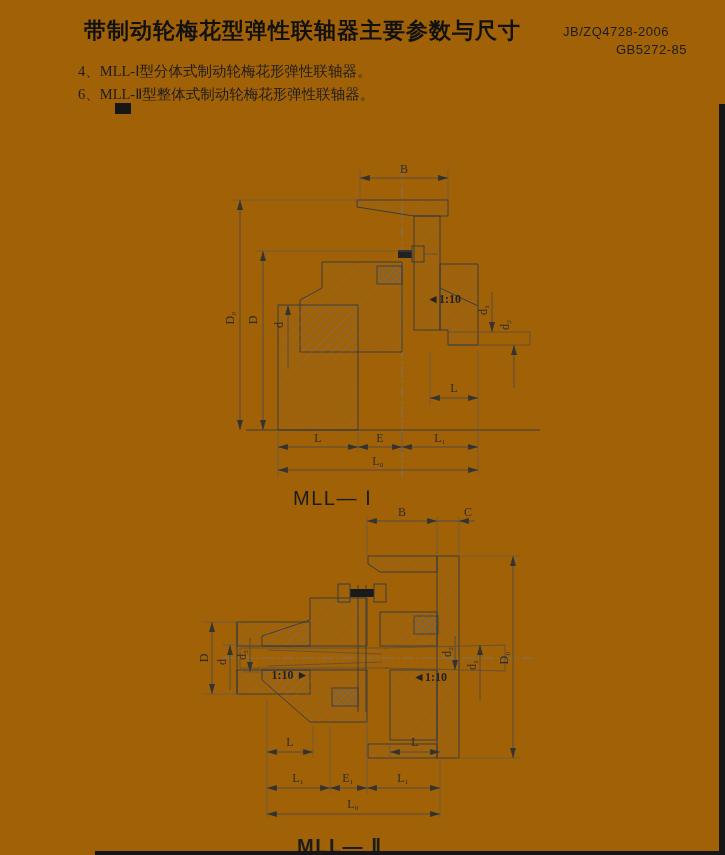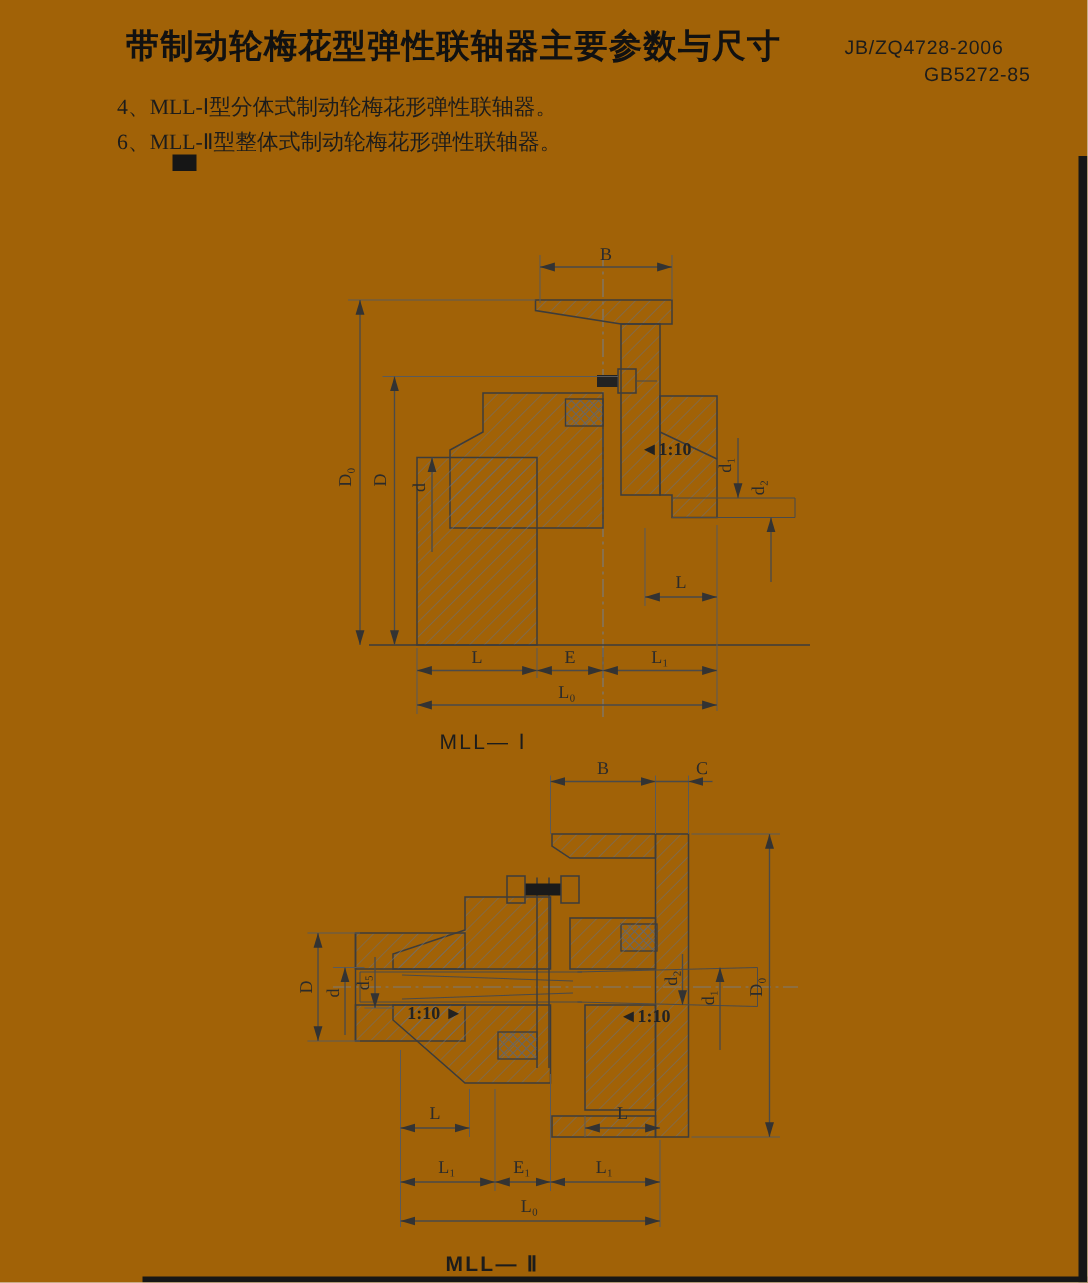--- a/index.html
+++ b/index.html
@@ -12,21 +12,21 @@
     left:84px;top:16px;width:460px;font-size:22px;font-weight:700;color:#111;
     letter-spacing:1px;white-space:nowrap;
   }
   .std{font-size:13px;color:#1c1c1c;letter-spacing:0.5px;white-space:nowrap;
        font-family:"Liberation Sans",sans-serif;}
   #std1{left:563px;top:24px;text-align:center;}
   #std2{left:585px;top:42px;margin-left:31px;}
   .note{font-size:14.5px;color:#1c1c1c;white-space:nowrap;text-align:center;}
   #note1{left:78px;top:62px;}
   #note2{left:78px;top:85px;}
-  .caption{font-size:14px;color:#1c1c1c;letter-spacing:1.5px;white-space:nowrap;
+  .caption{font-size:20px;color:#1c1c1c;letter-spacing:1.5px;white-space:nowrap;
            font-family:"Liberation Sans",sans-serif;}
   #cap1{left:293px;top:486px;}
   #cap2{left:297px;top:834px;font-weight:bold;}
   svg{position:absolute;overflow:visible;}
   .ol{stroke:#3c3c3c;stroke-width:1;fill:none;}
   .thin{stroke:#4a4a4a;stroke-width:0.7;fill:none;}
   .hf1{fill:url(#h1);stroke:#3c3c3c;stroke-width:1;}
   .xf1{fill:url(#x1);stroke:#3c3c3c;stroke-width:0.9;}
   .hf2{fill:url(#h2);stroke:#3c3c3c;stroke-width:1;}
   .xf2{fill:url(#x2);stroke:#3c3c3c;stroke-width:0.9;}

